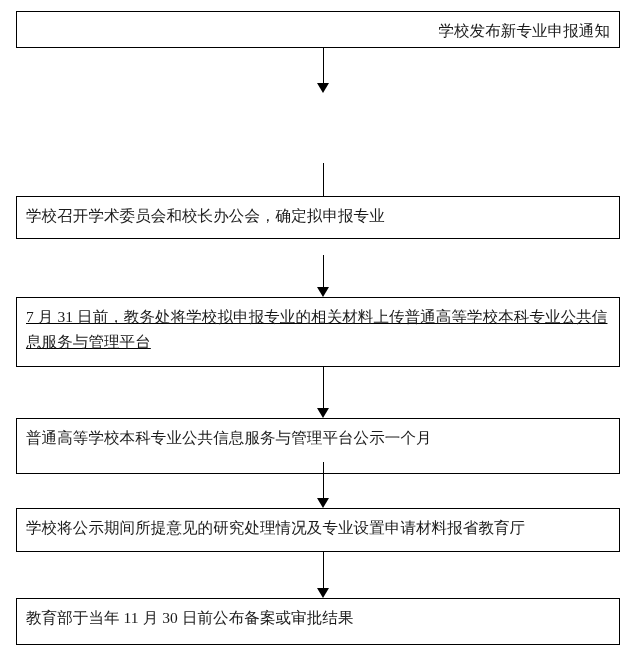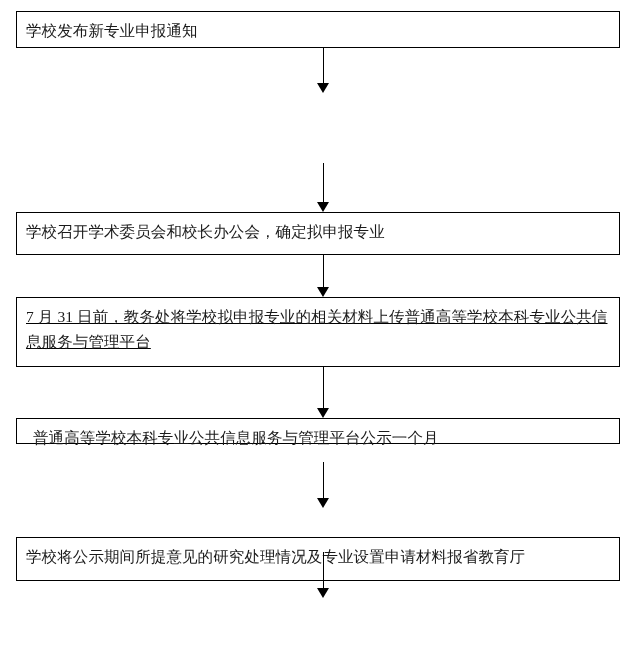--- a/index.html
+++ b/index.html
@@ -30,26 +30,26 @@
   .flow-box-text {
     display: block;
     padding: 6px 9px 0 9px;
     font-size: 15.5px;
     line-height: 25px;
     letter-spacing: 0.1px;
     white-space: pre-wrap;
     color: #1a1a1a;
   }
   
-  #box-1 { top: 11px;  height: 37px; }
+  #box-1 { top: 11px;  height: 37px; text-align: right; }
   #box-2 { top: 93px;  height: 70px; }
-  #box-3 { top: 212px; height: 43px; }
+  #box-3 { top: 196px; height: 43px; }
   #box-4 { top: 297px; height: 70px; text-decoration: underline; }
-  #box-5 { top: 418px; height: 26px; padding-left: 7px; }
-  #box-6 { top: 508px; height: 44px; margin-top: 29px; }
+  #box-5 { top: 418px; height: 56px; }
+  #box-6 { top: 508px; height: 44px; }
   #box-7 { top: 598px; height: 47px; }
 
   
   .connector {
     position: absolute;
     left: 316px;
     width: 15px;
   }
   .connector .stem {
     position: absolute;
@@ -140,14 +140,17 @@
 
   <div class="flow-box" id="box-6">
     <span class="flow-box-text">学校将公示期间所提意见的研究处理情况及专业设置申请材料报省教育厅</span>
   </div>
 
   <div class="connector" id="conn-6">
     <div class="stem"></div>
     <div class="head"></div>
   </div>
 
+  <div class="flow-box" id="box-7">
+    <span class="flow-box-text">教育部于当年 11 月 30 日前公布备案或审批结果</span>
+  </div>
 
 </div>
 
 </body></html>

